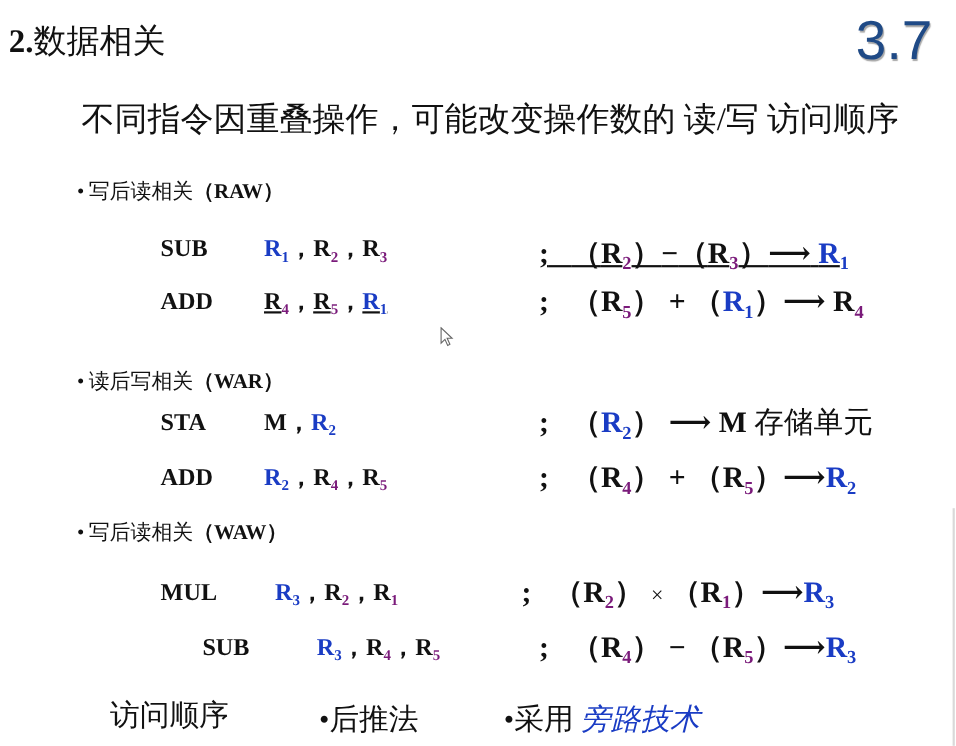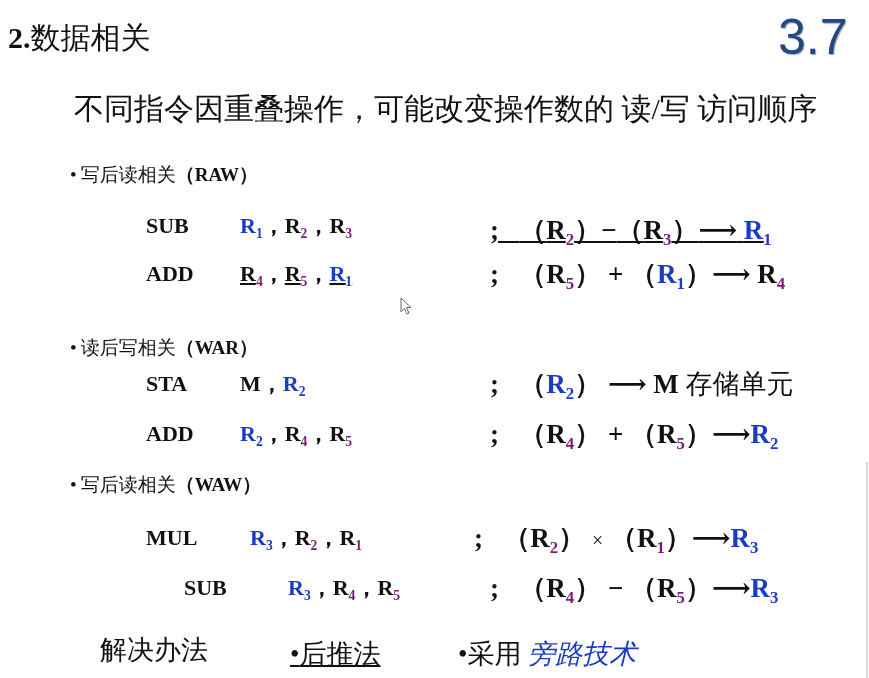--- a/index.html
+++ b/index.html
@@ -95,22 +95,22 @@
   <span>;</span>&nbsp;&nbsp;&nbsp;<span>（</span><span>R</span><sub class="c-purple">2</sub><span>）</span> <span class="times">×</span> <span>（</span><span>R</span><sub class="c-purple">1</sub><span>）</span><span>⟶</span><span class="c-blue"><span>R</span><sub>3</sub></span>
 </div>
 
 <div class="abs instr" style="left:146px; top:570px;margin-left:38px;">
   <span class="op" style="width:104px">SUB</span><span class="c-blue"><span>R</span><sub>3</sub></span><span class="sep">，</span><span><span>R</span><sub class="c-purple">4</sub></span><span class="sep">，</span><span><span>R</span><sub class="c-purple">5</sub></span>
 </div>
 <div class="abs comment" style="left:490px; top:570px;">
   <span>;</span>&nbsp;&nbsp;&nbsp;<span>（</span><span>R</span><sub class="c-purple">4</sub><span>）</span> <span>−</span> <span>（</span><span>R</span><sub class="c-purple">5</sub><span>）</span><span>⟶</span><span class="c-blue"><span>R</span><sub>3</sub></span>
 </div>
 
-<div class="abs solution" style="left:100px; top:632px;">解决办法</div>
-<div class="abs solution" style="left:290px; top:636px;text-decoration:underline;">
+<div class="abs solution" style="left:100px; top:632px;">访问顺序</div>
+<div class="abs solution" style="left:290px; top:636px;">
   <span>•</span><span>后推法</span>
 </div>
 <div class="abs solution" style="left:458px; top:636px;">
   <span>•</span><span>采用 </span><span class="hl">旁路技术</span>
 </div>
 
 <div class="abs cursor">
   <svg width="14" height="20" viewBox="0 0 14 20">
     <path d="M1 1 L1 15 L4.5 11.5 L7 17 L9 16 L6.5 10.5 L11 10.5 Z" fill="#ffffff" stroke="#666666" stroke-width="1"></path>
   </svg>

